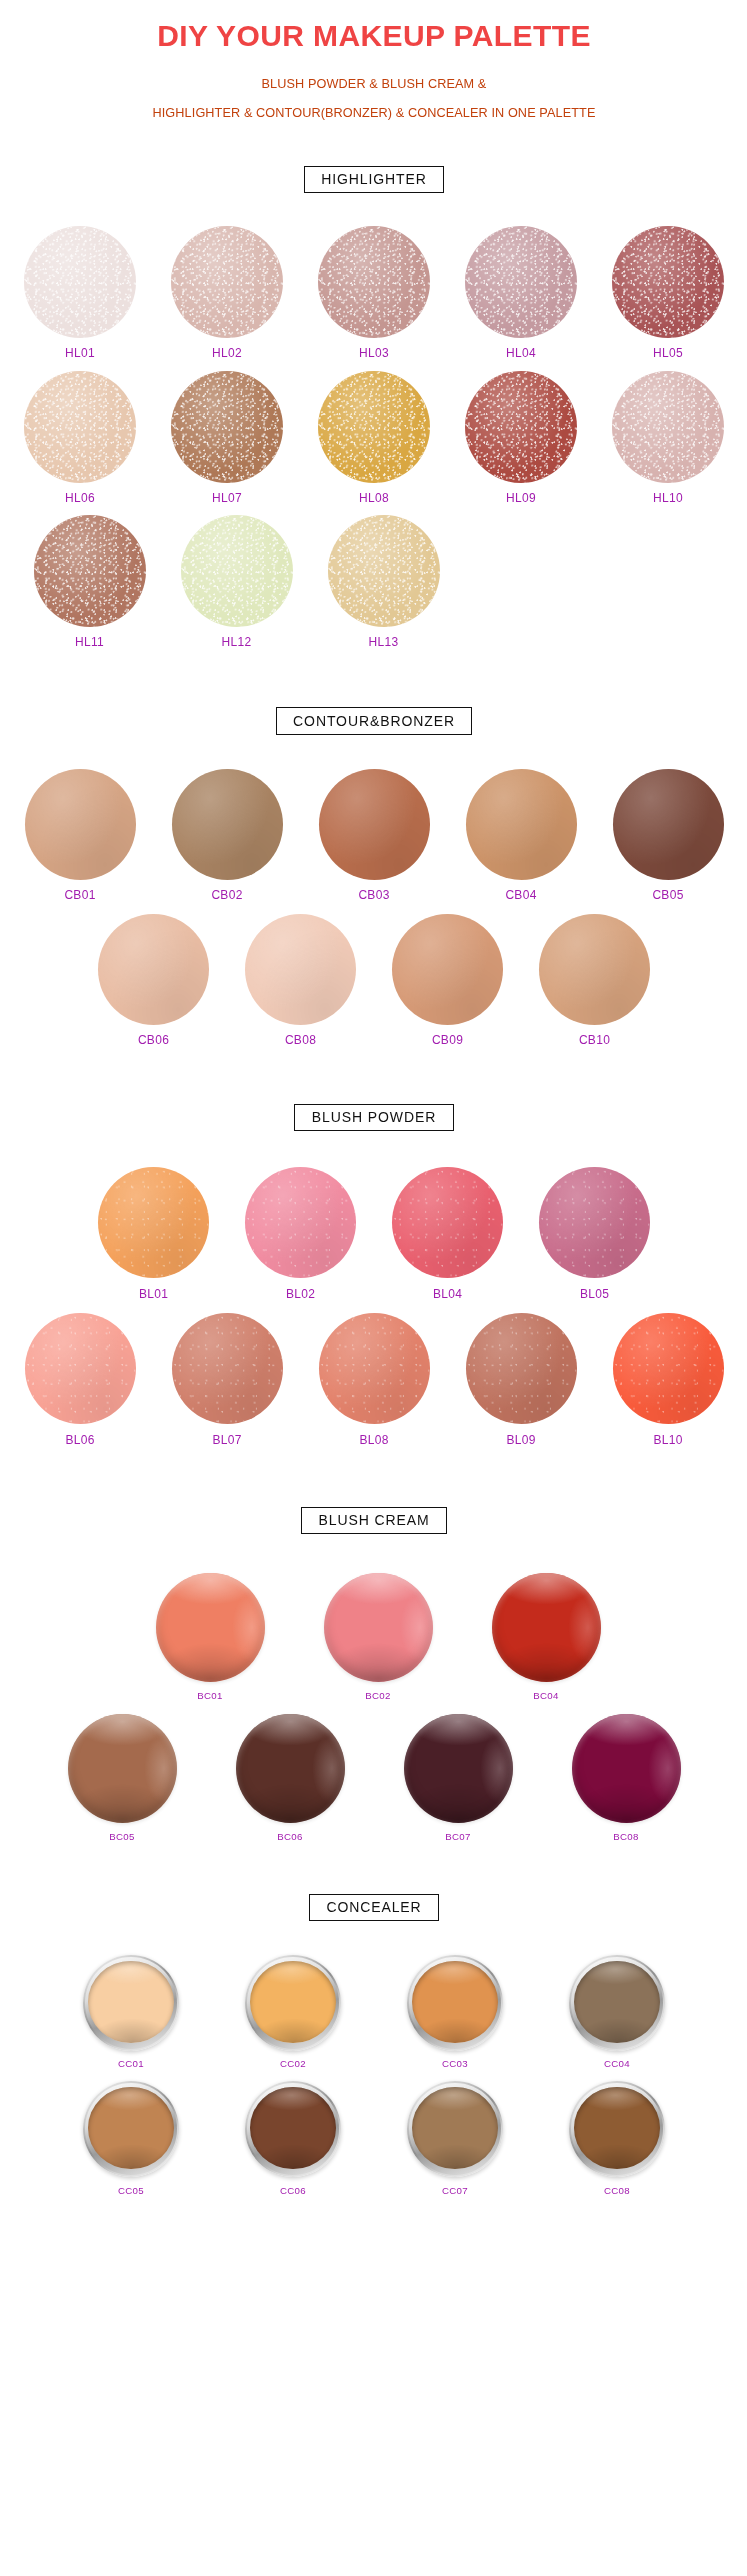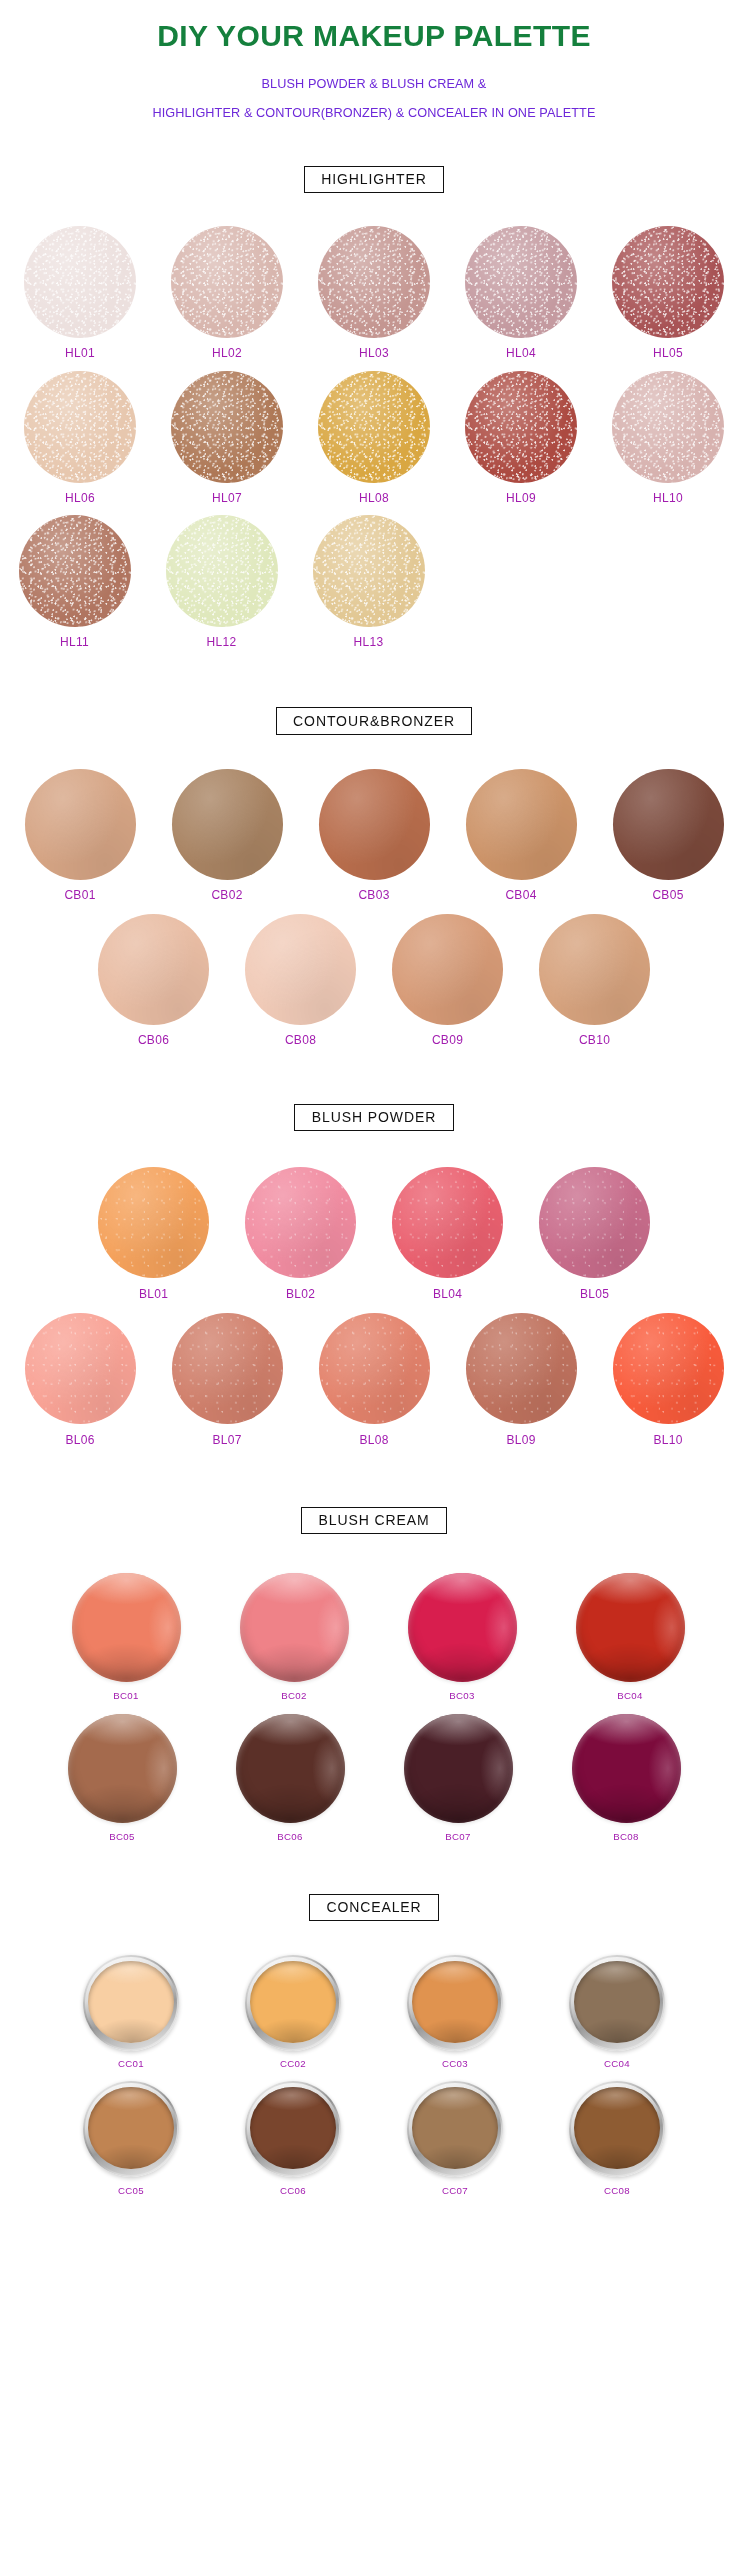--- a/index.html
+++ b/index.html
@@ -20,29 +20,29 @@
   }
 
   
   .header{padding-top:19.4px;text-align:center;}
   .title{
     font-size:30px;
     font-weight:bold;
     letter-spacing:0.4px;
     line-height:1.1;
     margin:0 0 25.4px 0;
-    color:#15803d;
+    color:#ef4444;
   }
   .subtitle{
     font-size:12.7px;
     font-weight:normal;
     letter-spacing:0.1px;
     line-height:1.1;
     margin:0 0 15px 0;
-    color:#6d28d9;
+    color:#c2410c;
   }
   .subtitle.second{margin-bottom:0;}
 
   
   .section{position:relative;}
   .section-head{
     display:flex;
     justify-content:center;
     margin:0 auto;
   }
@@ -282,21 +282,21 @@
           </div>
           <div class="cell">
             <div class="swatch sw-shimmer" style="background: rgb(172, 74, 65);"></div>
             <div class="label">HL09</div>
           </div>
           <div class="cell">
             <div class="swatch sw-shimmer" style="background: rgb(215, 178, 175);"></div>
             <div class="label">HL10</div>
           </div>
         </div>
-        <div class="row" style="justify-content: flex-start; padding-left: 1px;">
+        <div class="row" style="justify-content: flex-start; padding-left: 16px;">
           <div class="cell">
             <div class="swatch sw-shimmer" style="background: rgb(176, 117, 96);"></div>
             <div class="label">HL11</div>
           </div>
           <div class="cell">
             <div class="swatch sw-shimmer" style="background: rgb(223, 232, 188);"></div>
             <div class="label">HL12</div>
           </div>
           <div class="cell">
             <div class="swatch sw-shimmer" style="background: rgb(226, 200, 148);"></div>
@@ -401,24 +401,20 @@
         <div class="row" style="margin-bottom: 13.5px; padding-left: 8px;">
           <div class="cell">
             <div class="swatch sw-cream" style="background: rgb(239, 127, 99);"></div>
             <div class="label">BC01</div>
           </div>
           <div class="cell">
             <div class="swatch sw-cream" style="background: rgb(239, 130, 136);"></div>
             <div class="label">BC02</div>
           </div>
           <div class="cell">
-            <div class="swatch sw-cream" style="background: rgb(216, 30, 78);"></div>
-            <div class="label">BC03</div>
-          </div>
-          <div class="cell">
             <div class="swatch sw-cream" style="background: rgb(196, 43, 28);"></div>
             <div class="label">BC04</div>
           </div>
         </div>
         <div class="row">
           <div class="cell">
             <div class="swatch sw-cream" style="background: rgb(164, 106, 77);"></div>
             <div class="label">BC05</div>
           </div>
           <div class="cell">

